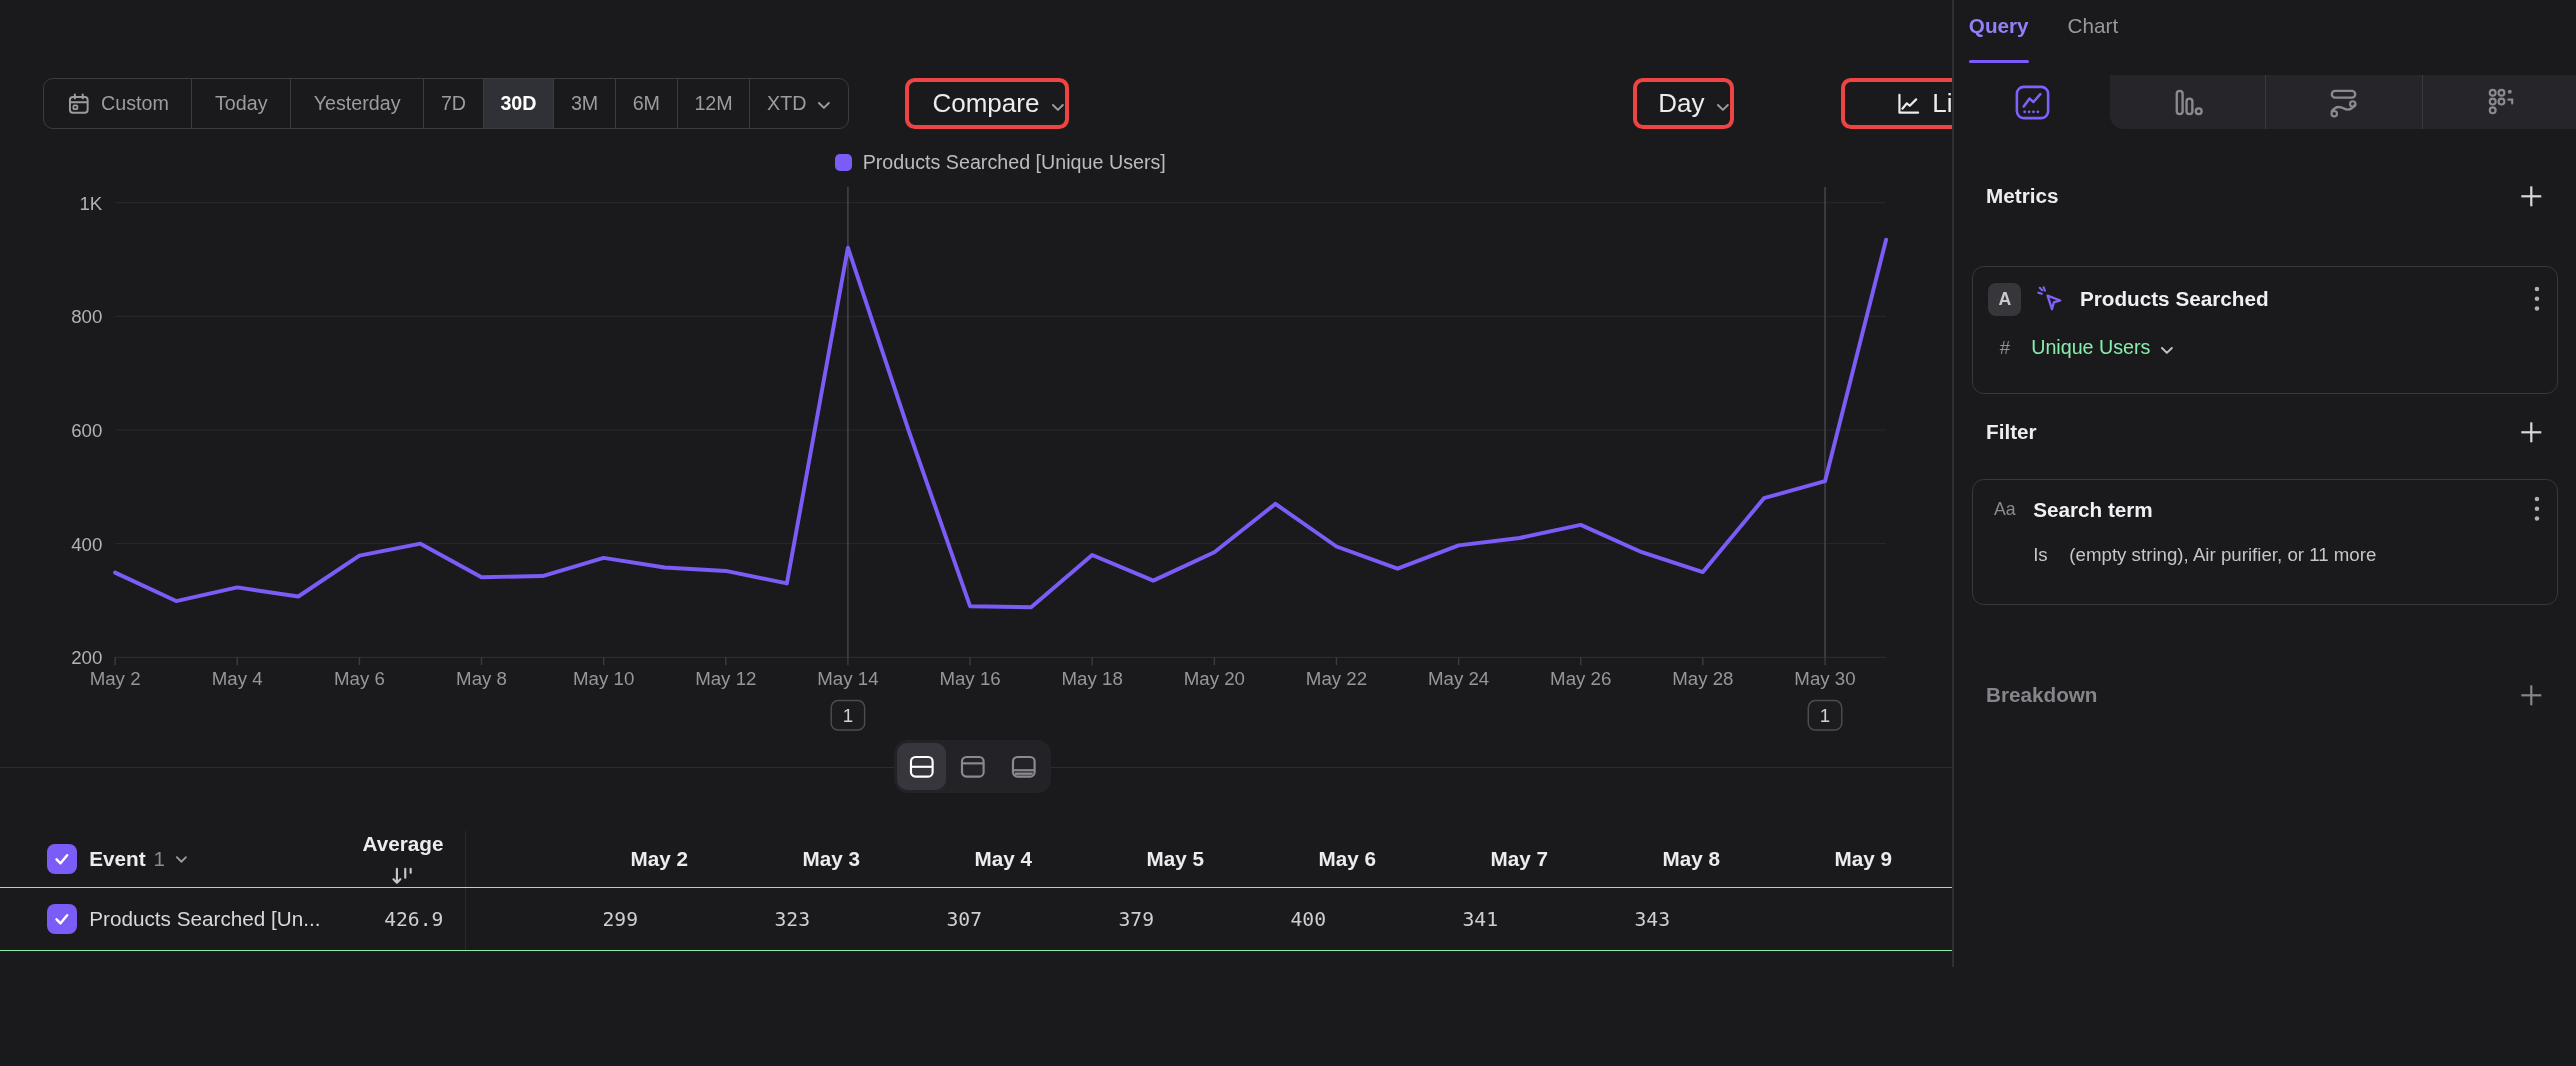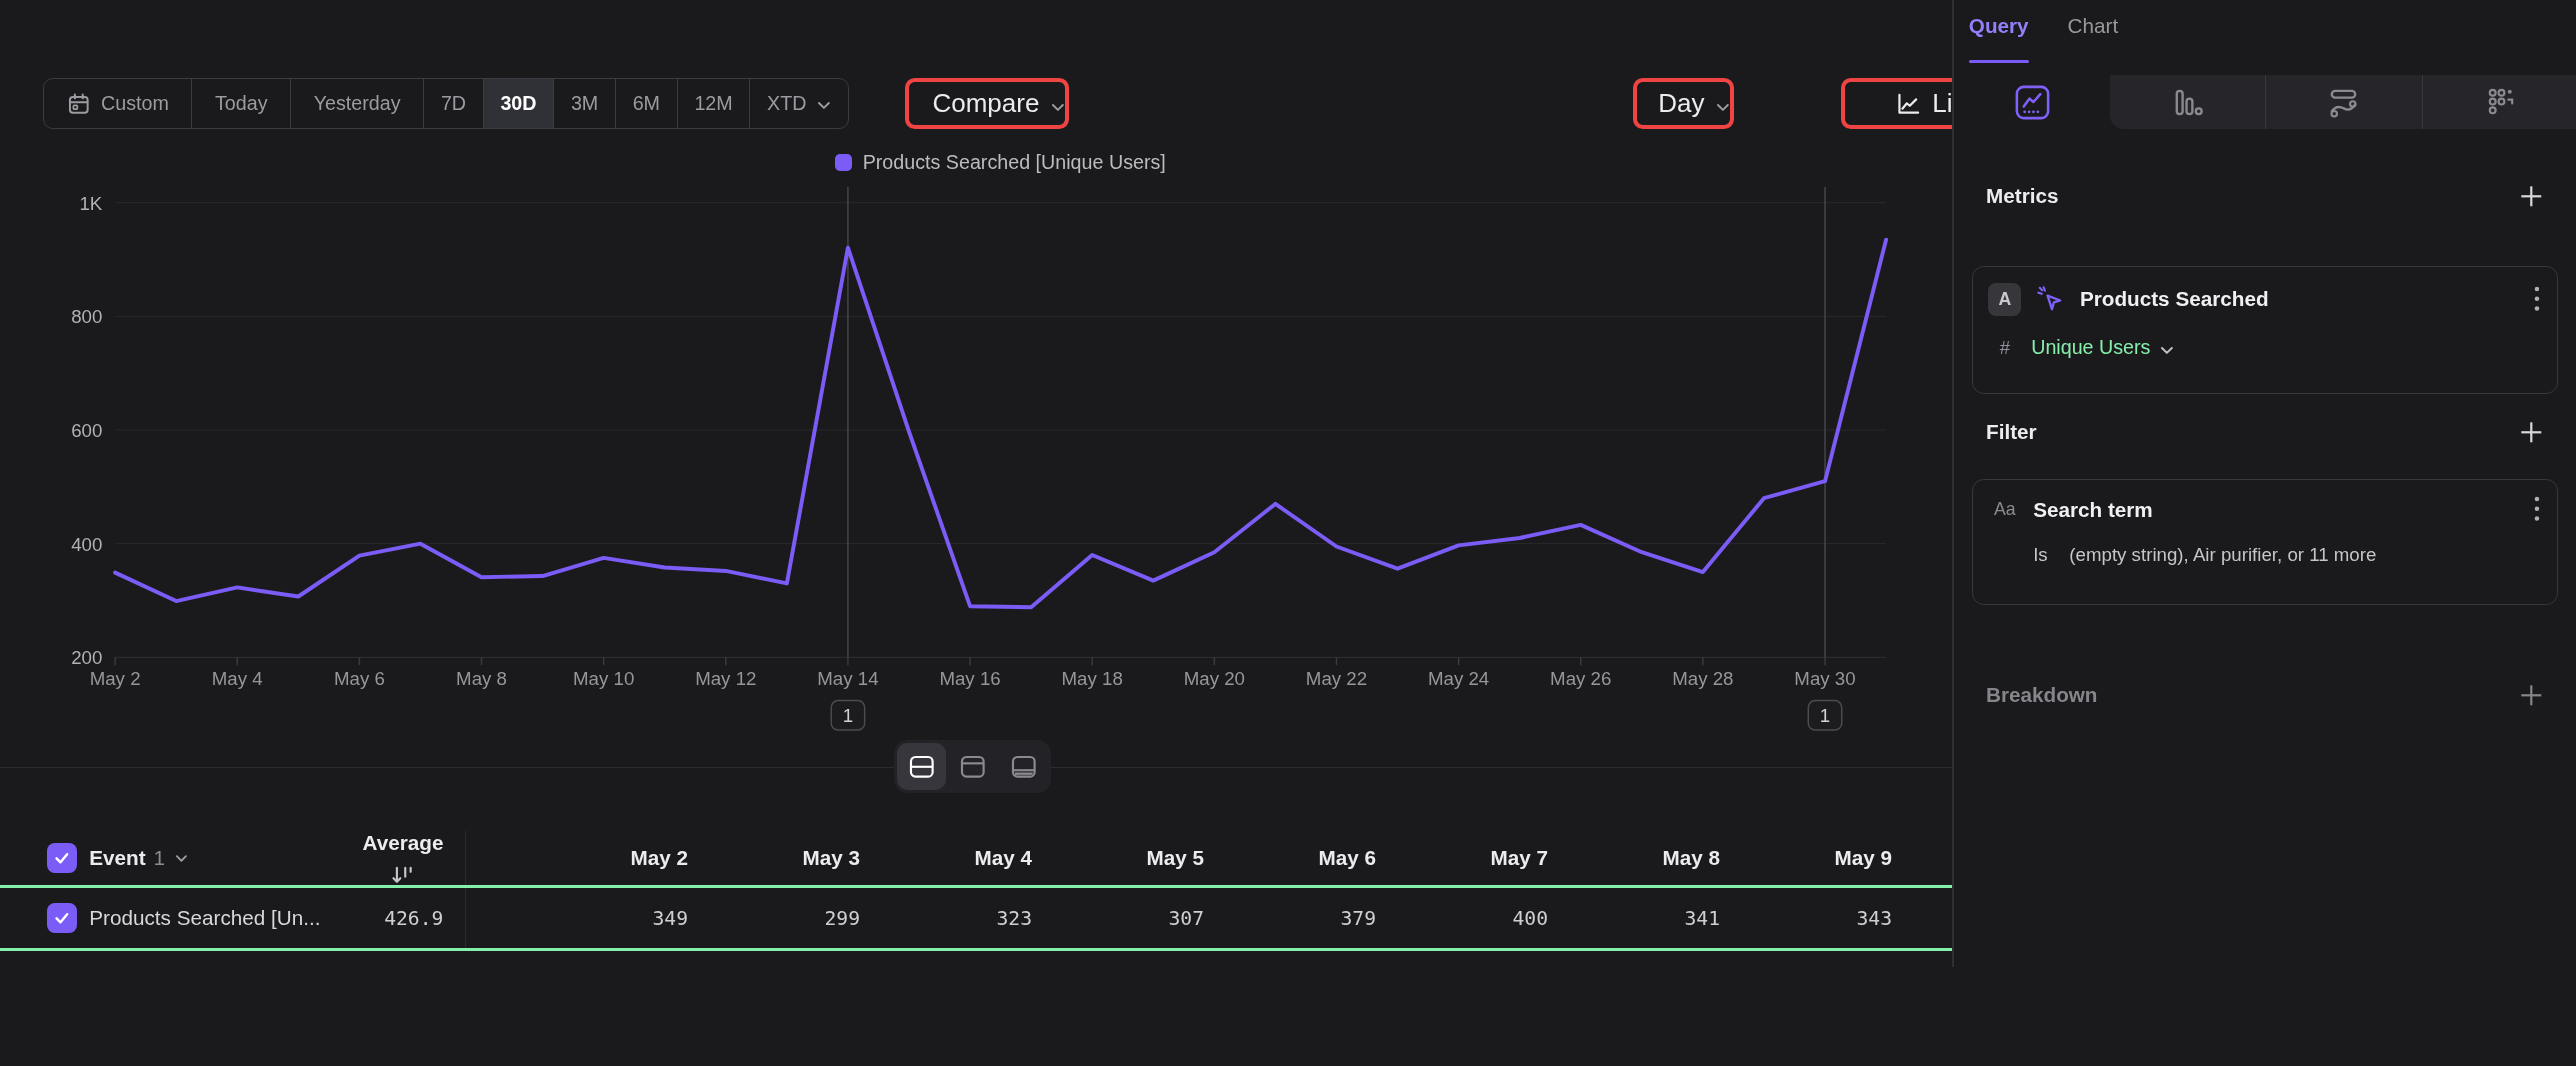--- a/index.html
+++ b/index.html
@@ -55,21 +55,21 @@
   }
   .toggle-btn {
     width:49px; height:47px; border-radius:10.8px;
     display:flex; align-items:center; justify-content:center;
     color:#8a8a90; cursor:pointer;
   }
   .toggle-btn.active { background:#36363c; color:#ffffff; }
 
   
   #table { position:absolute; left:0; top:831px; width:1952px; }
-  .t-row { display:flex; align-items:center; border-bottom:3px solid #86efac; position:relative; }
+  .t-row { display:flex; align-items:center; border-bottom:1px solid #86efac; position:relative; }
   .t-head { height:57px; }
   .t-data { height:63px; }
   .t-left {
     width:466px; height:100%; flex:0 0 466px;
     display:flex; align-items:center;
     padding-left:47px; padding-right:21.6px;
     border-right:1px solid #2b2b2f;
   }
   .checkbox {
     width:29.5px; height:29.5px; border-radius:7.9px; flex:0 0 29.5px;
@@ -363,23 +363,20 @@
           <svg width="17.7" height="17.7" viewBox="0 0 20 20">
               <polyline points="4,10.5 8.5,15 16,6" fill="none" stroke="#fff" stroke-width="2.8" stroke-linecap="round" stroke-linejoin="round"></polyline>
             </svg>
         </span>
         <span class="series-name">Products Searched [Un...</span>
         <span class="avg-block">
           <span class="mono">426.9</span>
         </span>
       </div>
       <div class="cols" id="table-date-values">
-          <div class="col-cell first">
-            <span class="mono">349</span>
-          </div>
           <div class="col-cell">
             <span class="mono">299</span>
           </div>
           <div class="col-cell">
             <span class="mono">323</span>
           </div>
           <div class="col-cell">
             <span class="mono">307</span>
           </div>
           <div class="col-cell">

